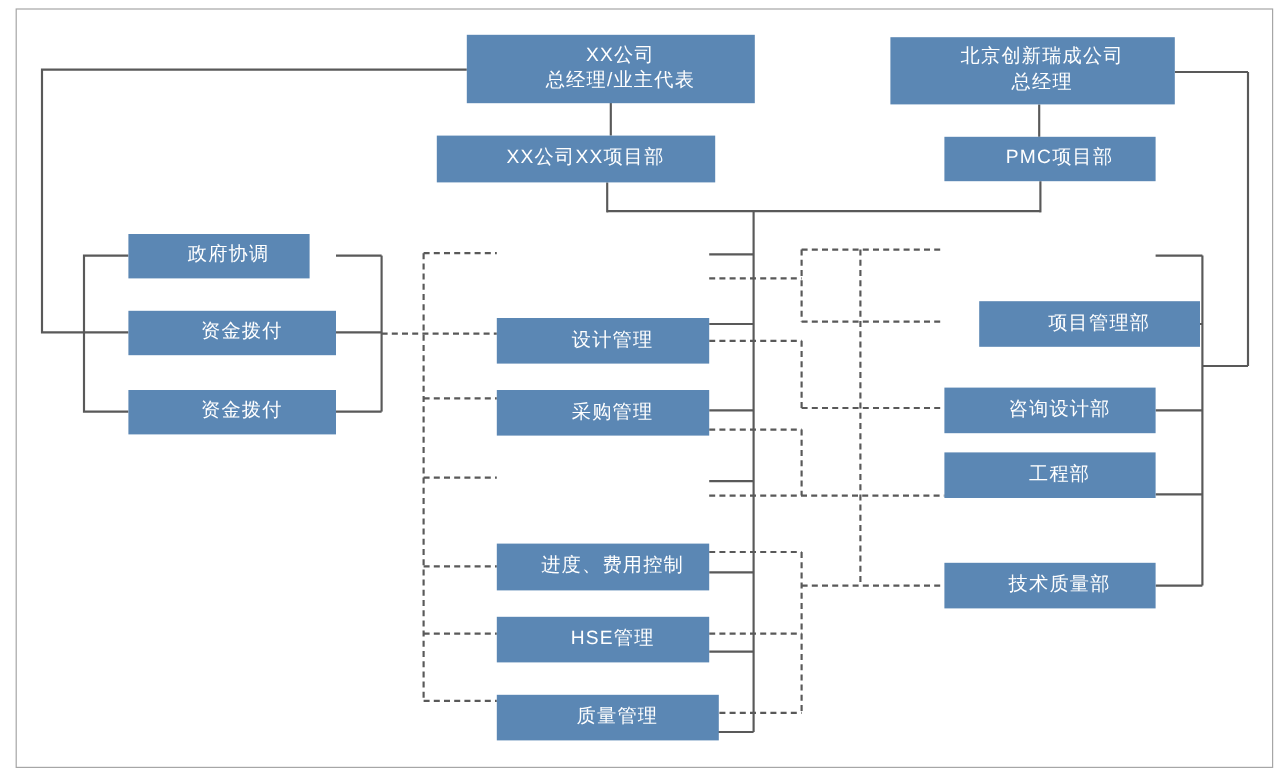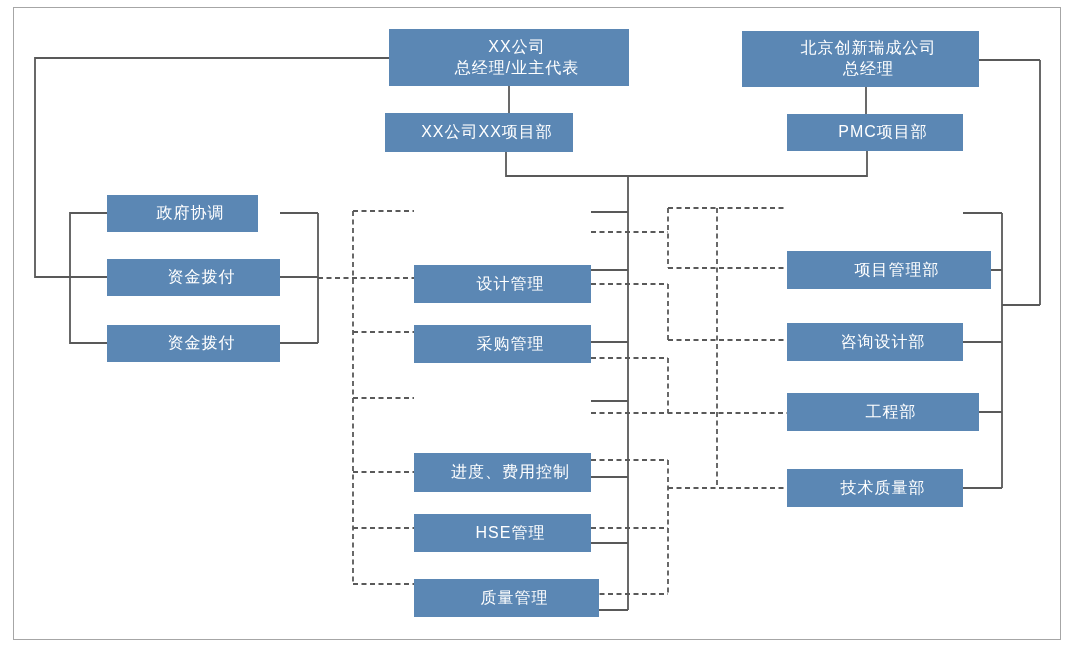--- a/index.html
+++ b/index.html
@@ -96,21 +96,21 @@
       <line x1="591" y1="528" x2="668" y2="528"></line>
       <line x1="591" y1="594" x2="668" y2="594"></line>
       <line x1="717" y1="208" x2="717" y2="488"></line>
     </g>
   </svg>
 
   <div class="node two-line" style="left:389px;top:29px;width:240px;height:57px">
     <span>XX公司</span>
     <span>总经理/业主代表</span>
   </div>
-  <div class="node" style="left:385px;top:113px;width:188px;height:39px">
+  <div class="node" style="left:364px;top:113px;width:232px;height:39px">
     <span>XX公司XX项目部</span>
   </div>
   <div class="node two-line" style="left:742px;top:31px;width:237px;height:56px">
     <span>北京创新瑞成公司</span>
     <span>总经理</span>
   </div>
   <div class="node" style="left:787px;top:114px;width:176px;height:37px">
     <span>PMC项目部</span>
   </div>
 
@@ -133,25 +133,25 @@
   <div class="node" style="left:414px;top:453px;width:177px;height:39px">
     <span>进度、费用控制</span>
   </div>
   <div class="node" style="left:414px;top:514px;width:177px;height:38px">
     <span>HSE管理</span>
   </div>
   <div class="node" style="left:414px;top:579px;width:185px;height:38px">
     <span>质量管理</span>
   </div>
 
-  <div class="node" style="left:787px;top:251px;width:204px;height:38px">
+  <div class="node" style="left:816px;top:251px;width:184px;height:38px">
     <span>项目管理部</span>
   </div>
   <div class="node" style="left:787px;top:323px;width:176px;height:38px">
     <span>咨询设计部</span>
   </div>
-  <div class="node" style="left:787px;top:393px;width:192px;height:38px">
+  <div class="node" style="left:787px;top:377px;width:176px;height:38px">
     <span>工程部</span>
   </div>
   <div class="node" style="left:787px;top:469px;width:176px;height:38px">
     <span>技术质量部</span>
   </div>
 </div>
 
 </body></html>

